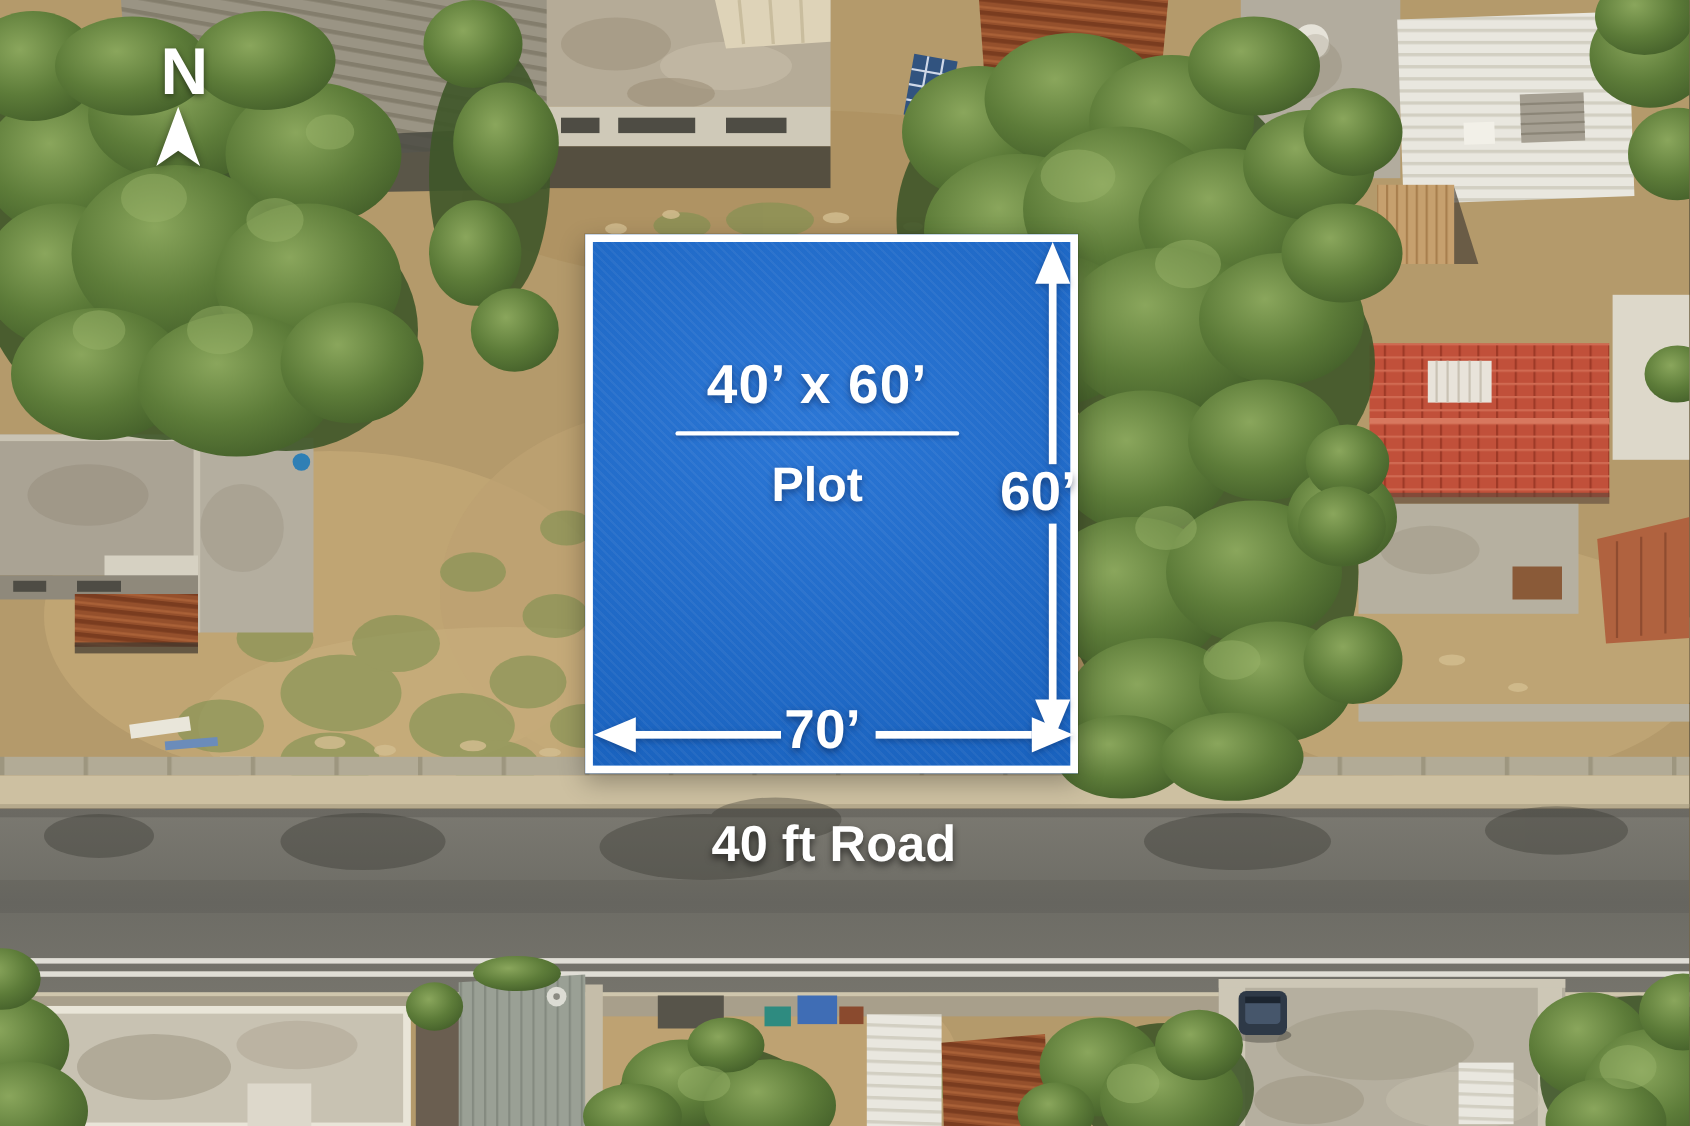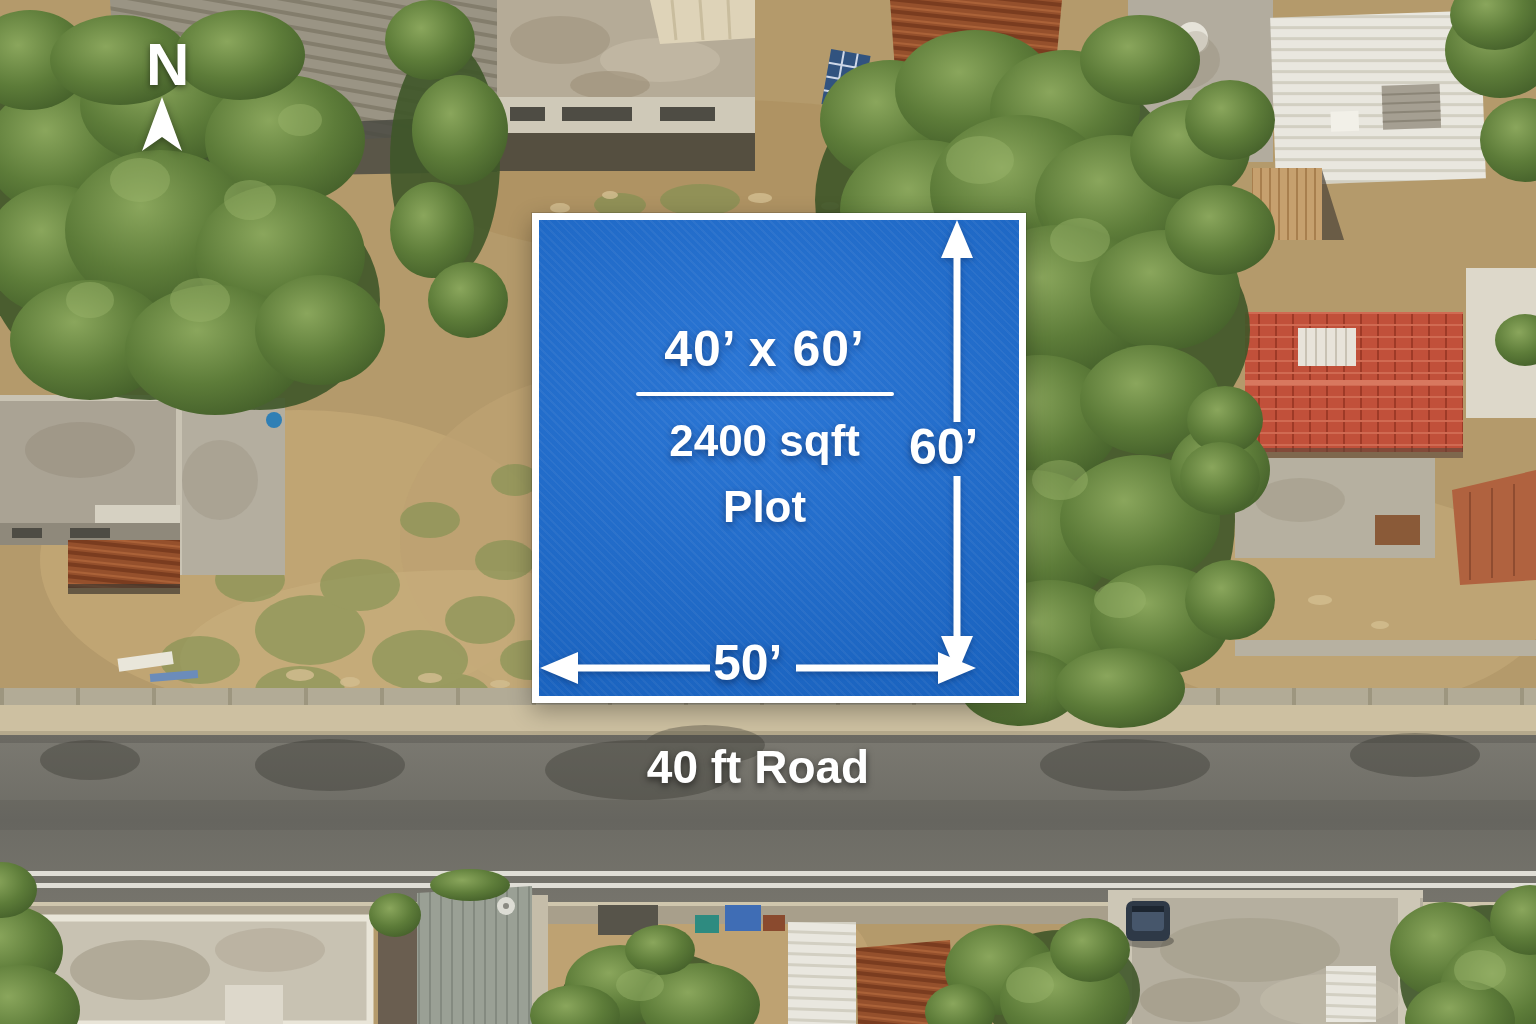--- a/index.html
+++ b/index.html
@@ -4,21 +4,21 @@
 <style>
   html,body { margin:0; padding:0; background:#222; }
   .stage {
     position:relative; width:1536px; height:1024px; overflow:hidden;
     font-family:"Liberation Sans", sans-serif; background:#b49a6b;
   }
   .stage > svg.bg { position:absolute; left:0; top:0; }
 
   
   .plot {
-    position:absolute; left:532px; top:213px; width:494px; height:490px;
+    position:absolute; left:532px; top:213px; width:448px; height:490px;
     box-sizing:border-box; border:7px solid #ffffff;
     background:
       radial-gradient(120% 90% at 45% 35%, rgba(255,255,255,.07), rgba(0,0,0,.10) 88%),
       repeating-linear-gradient(45deg, rgba(255,255,255,.05) 0 2px, rgba(0,0,0,0) 2px 6px),
       #1b6cd2;
     box-shadow: 0 8px 22px rgba(0,0,0,.30), 0 0 0 1px rgba(0,0,0,.12);
   }
   .plot-text { position:absolute; left:47%; top:100px; transform:translateX(-50%);
                text-align:center; color:#fff; }
   .plot-text .size { font-size:50px; font-weight:700; letter-spacing:1px; white-space:nowrap;
@@ -390,37 +390,36 @@
 
   <div class="compass-n">N</div>
   <svg class="compass-arrow" width="40" height="54" viewBox="0 0 40 54">
     <polygon points="20,0 40,54 20,40 0,54" fill="#ffffff"></polygon>
   </svg>
 
   <div class="plot">
     <div class="plot-text">
       <div class="size">40’ x 60’</div>
       <div class="divider"></div>
-      <div class="area">2400 sqft</div>
       <div class="ptype">Plot</div>
     </div>
   </div>
 
   <svg class="arrows" width="1536" height="1024" viewBox="0 0 1536 1024" fill="#ffffff">
     <g>
       <polygon points="957,220 941,258 973,258"></polygon>
       <rect x="953.5" y="252" width="7" height="170"></rect>
       <rect x="953.5" y="476" width="7" height="164"></rect>
       <polygon points="957,674 941,636 973,636"></polygon>
     </g>
     <g>
       <polygon points="540,668 578,652 578,684"></polygon>
       <rect x="572" y="664.5" width="138" height="7"></rect>
       <rect x="796" y="664.5" width="142" height="7"></rect>
       <polygon points="976,668 938,652 938,684"></polygon>
     </g>
   </svg>
   <div class="dim-label dim-depth">60’</div>
-  <div class="dim-label dim-front">50’</div>
+  <div class="dim-label dim-front">70’</div>
 
   <div class="road-label">40 ft Road</div>
 
 </div>
 
 </body></html>

